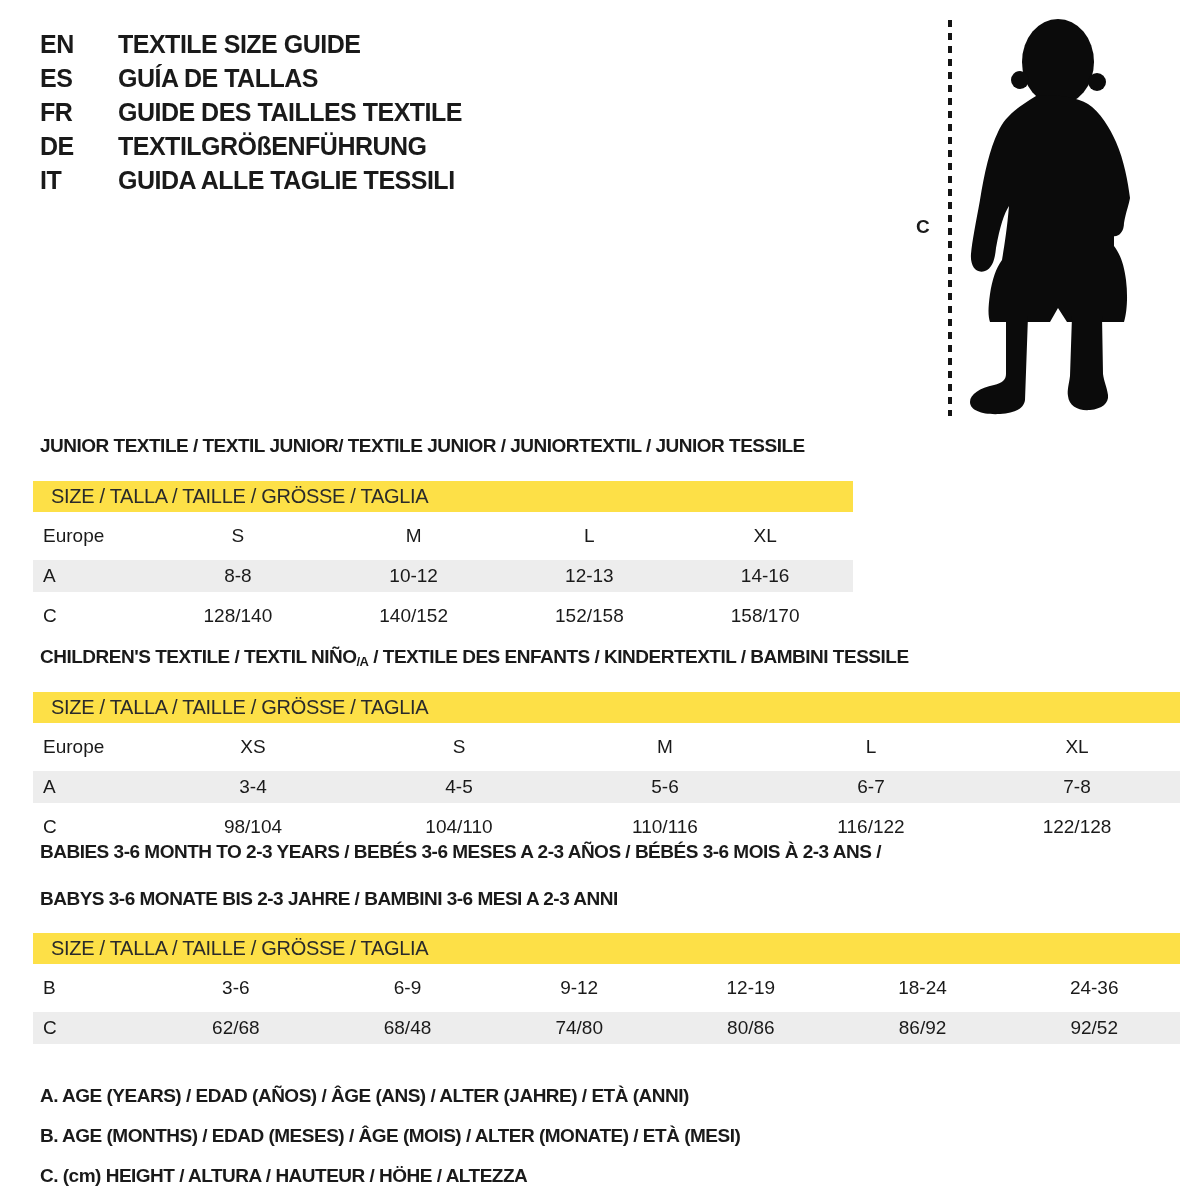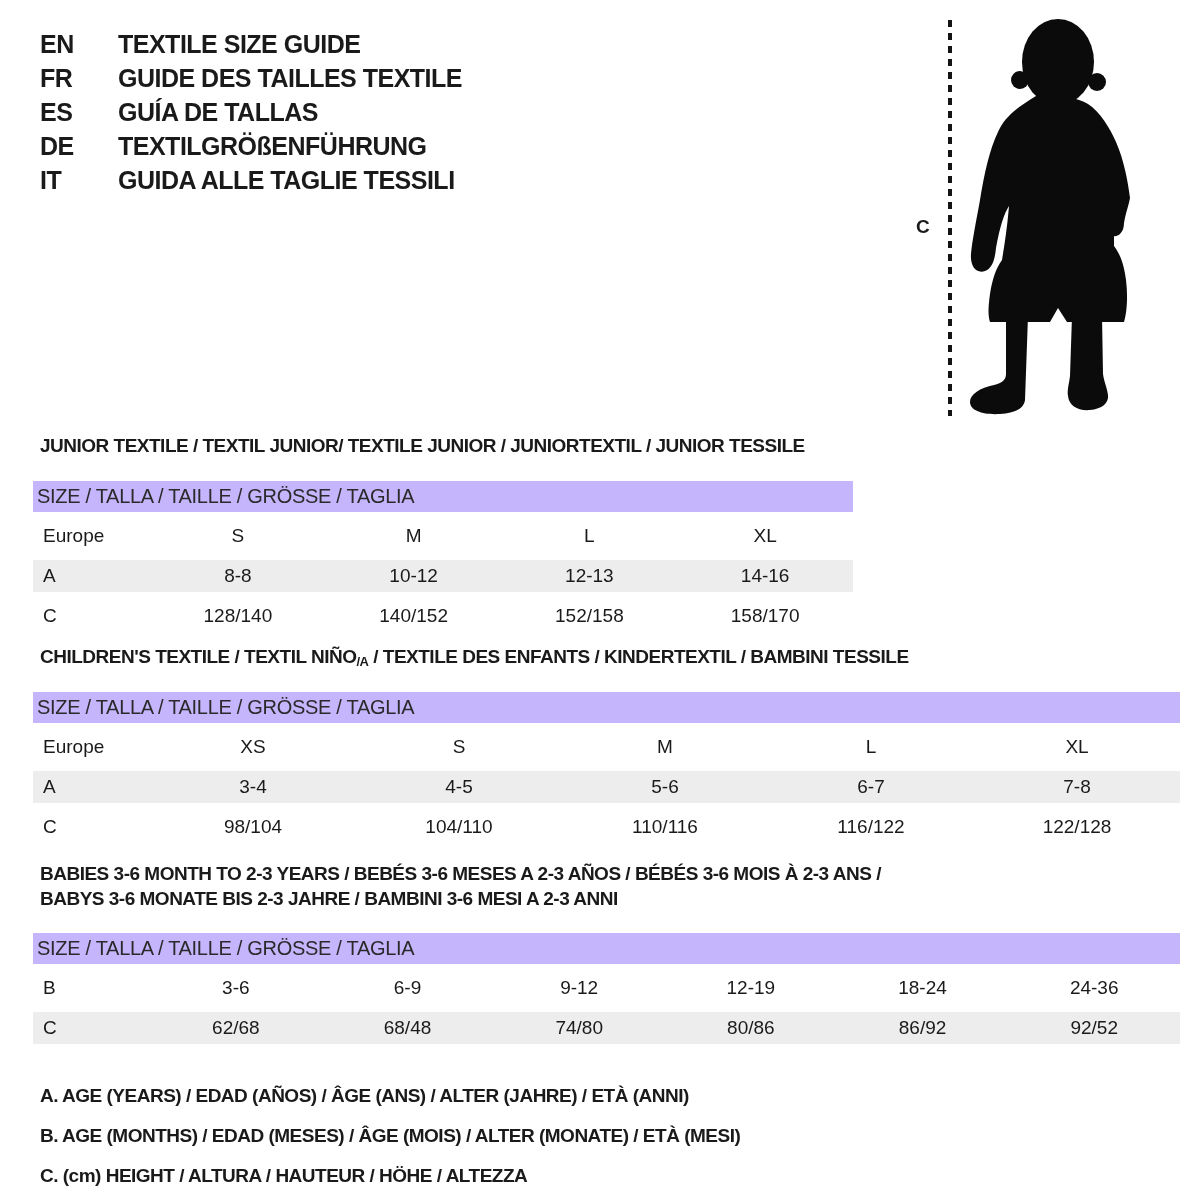--- a/index.html
+++ b/index.html
@@ -21,48 +21,48 @@
   .toddler{position:absolute;left:963px;top:16px;width:172px;height:400px;}
   
   .section-title{
     position:absolute;left:40px;font-size:19px;font-weight:700;letter-spacing:-0.5px;
     white-space:nowrap;line-height:23px;
   }
   .title-sub{font-size:13px;vertical-align:-3px;}
   
   .sg-table{position:absolute;left:33px;}
   .size-bar{
-    height:31px;background:#c4b5fd;display:flex;align-items:center;
-    padding-left:4px;font-size:20px;letter-spacing:-0.3px;color:#2a2a2a;
+    height:31px;background:#fde047;display:flex;align-items:center;
+    padding-left:18px;font-size:20px;letter-spacing:-0.3px;color:#2a2a2a;
   }
   .trow{display:flex;height:32px;align-items:center;margin-top:8px;font-size:19px;}
   .trow.striped{background:#ededed;}
   .row-label{width:117px;padding-left:10px;box-sizing:border-box;}
   .tcell{flex:1;text-align:center;}
   
   .legend{position:absolute;left:40px;top:1072px;}
   .legend-line{font-size:19px;font-weight:700;letter-spacing:-0.5px;line-height:33px;white-space:nowrap;margin-top:7px;}
 </style>
 </head>
 <body>
 
 <div id="canvas">
 
   <div class="lang-block">
     <div class="lang-row">
       <span class="lang-code">EN</span>
       <span class="lang-label">TEXTILE SIZE GUIDE</span>
     </div>
     <div class="lang-row">
+      <span class="lang-code">ES</span>
+      <span class="lang-label">GUÍA DE TALLAS</span>
+    </div>
+    <div class="lang-row">
       <span class="lang-code">FR</span>
       <span class="lang-label">GUIDE DES TAILLES TEXTILE</span>
-    </div>
-    <div class="lang-row">
-      <span class="lang-code">ES</span>
-      <span class="lang-label">GUÍA DE TALLAS</span>
     </div>
     <div class="lang-row">
       <span class="lang-code">DE</span>
       <span class="lang-label">TEXTILGRÖßENFÜHRUNG</span>
     </div>
     <div class="lang-row">
       <span class="lang-code">IT</span>
       <span class="lang-label">GUIDA ALLE TAGLIE TESSILI</span>
     </div>
   </div>
@@ -161,23 +161,23 @@
     <div class="trow">
       <span class="row-label">C</span>
       <span class="tcell">98/104</span>
       <span class="tcell">104/110</span>
       <span class="tcell">110/116</span>
       <span class="tcell">116/122</span>
       <span class="tcell">122/128</span>
     </div>
   </div>
 
-  <div class="section-title" style="top:862px;">
+  <div class="section-title" style="top:840px;">
     <div>BABIES 3-6 MONTH TO 2-3 YEARS / BEBÉS 3-6 MESES A 2-3 AÑOS / BÉBÉS 3-6 MOIS À 2-3 ANS /</div>
-    <div style="margin-top:2px;">BABYS 3-6 MONATE BIS 2-3 JAHRE / BAMBINI 3-6 MESI A 2-3 ANNI</div>
+    <div style="margin-top:24px;">BABYS 3-6 MONATE BIS 2-3 JAHRE / BAMBINI 3-6 MESI A 2-3 ANNI</div>
   </div>
 
   <div class="sg-table" style="top:933px;width:1147px;">
     <div class="size-bar">SIZE / TALLA / TAILLE / GRÖSSE / TAGLIA</div>
     <div class="trow">
       <span class="row-label">B</span>
       <span class="tcell">3-6</span>
       <span class="tcell">6-9</span>
       <span class="tcell">9-12</span>
       <span class="tcell">12-19</span>

